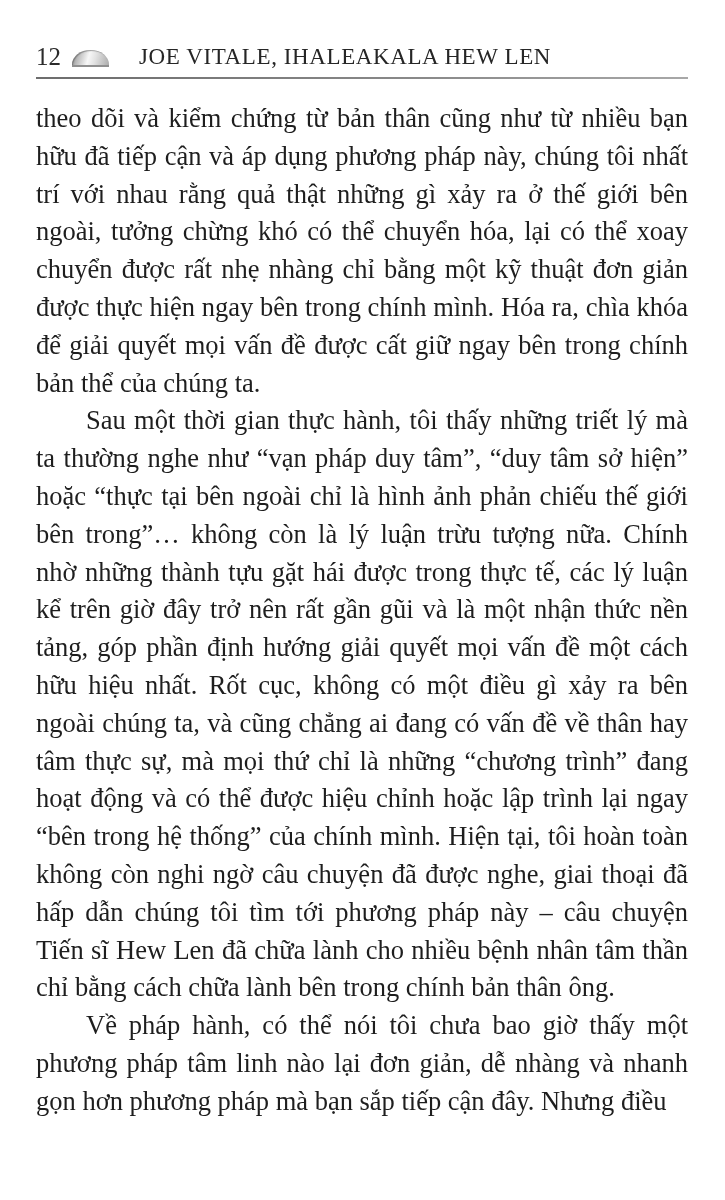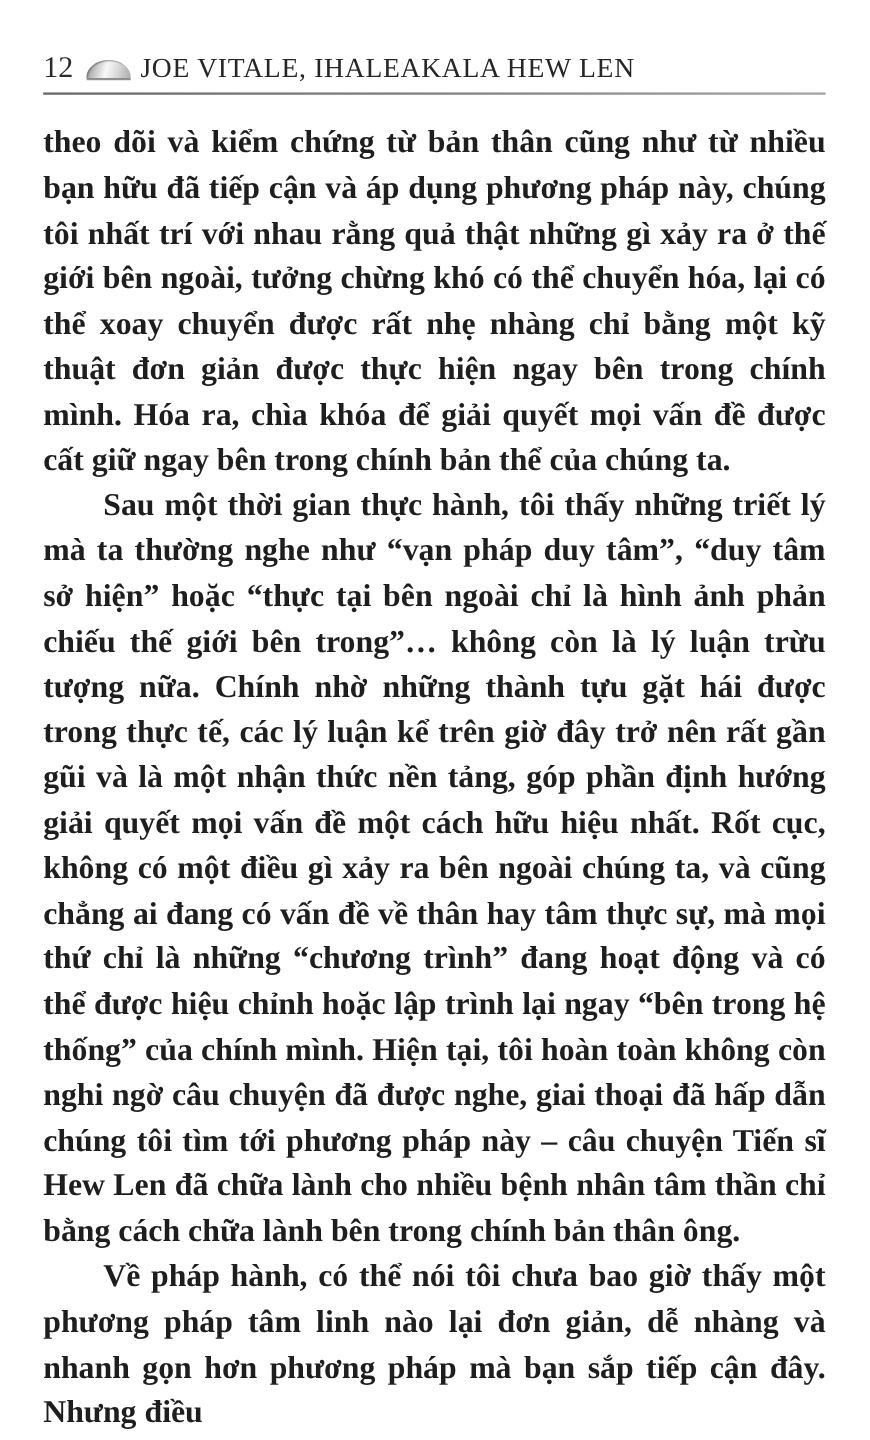--- a/index.html
+++ b/index.html
@@ -40,33 +40,33 @@
     background: linear-gradient(105deg, #7e7e7e 0%, #b9b9b9 18%, #f7f7f7 45%, #e3e3e3 62%, #ababab 100%);
     border-bottom: 2px solid #8f8f8f;
     box-shadow: inset 1px 1px 1px rgba(90,90,90,0.55);
   }
   .authors {
     font-size: 23px;
     line-height: 26px;
     letter-spacing: 0.6px;
     color: #262626;
     white-space: nowrap;
+    margin-left: 22px;
   }
   .header-rule {
     height: 2px;
     margin-top: 7px;
     background: linear-gradient(to right, #6d6d6d 0%, #8a8a8a 60%, #a8a8a8 100%);
   }
   .body-text {
     margin-top: 21px;
     font-size: 26.5px;
     line-height: 37.8px;
     text-align: justify;
     color: #1e1e1e;
-    font-weight: bold;
   }
   .para { margin: 0; }
   .para.indent { text-indent: 50px; }
 </style>
 </head>
 <body>
 
 <div class="page">
   <header class="page-header">
     <span class="page-number">12</span>

